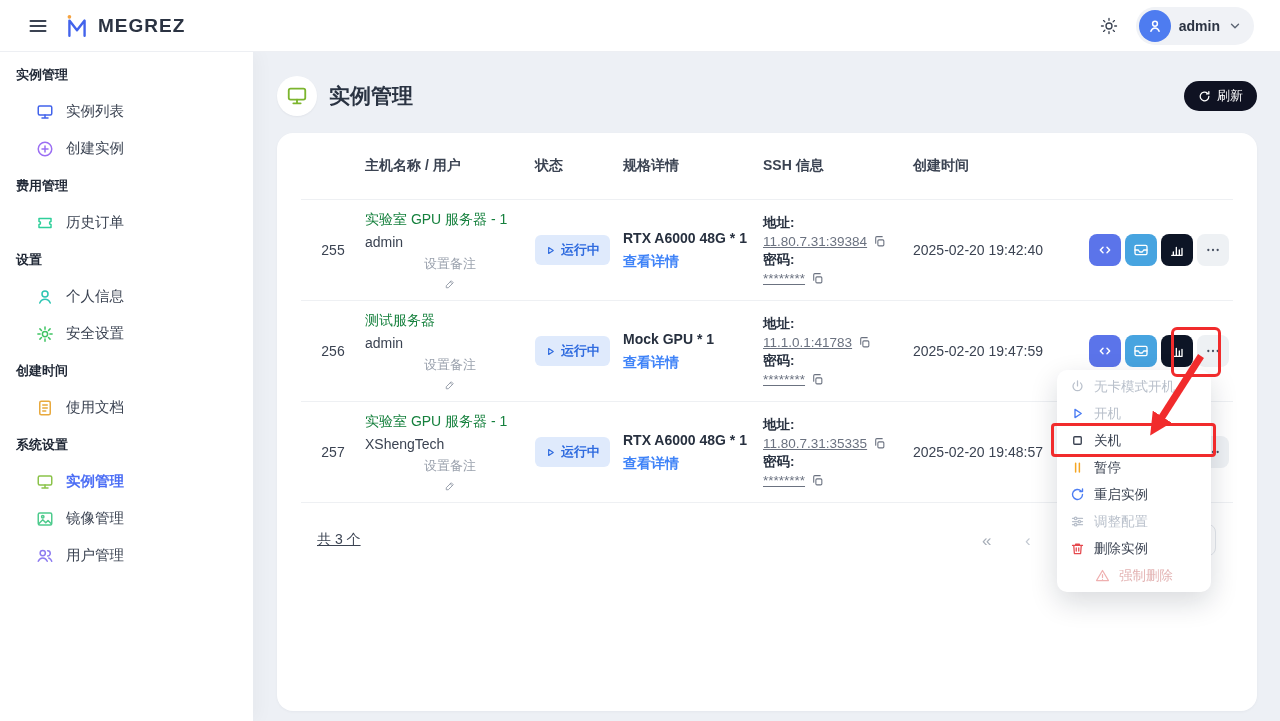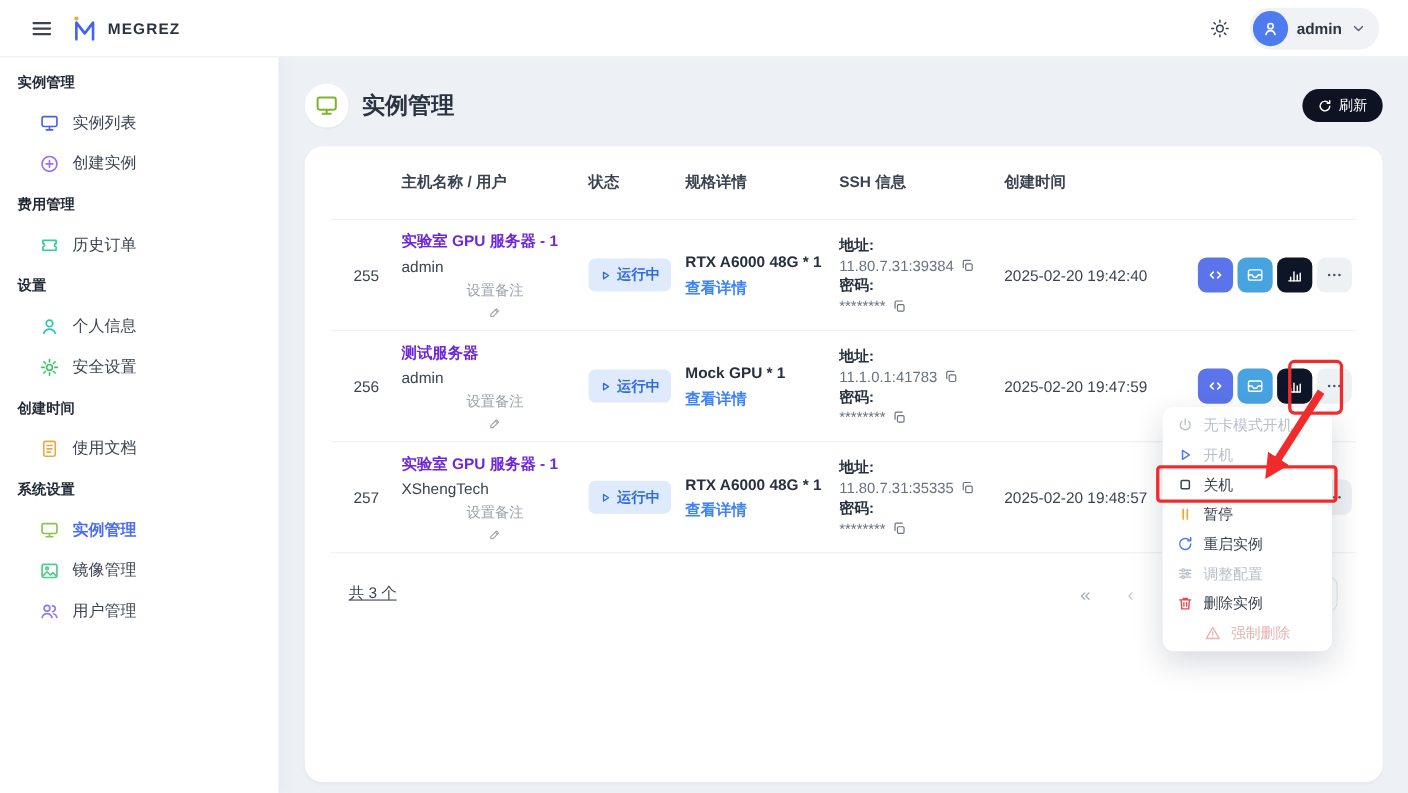--- a/index.html
+++ b/index.html
@@ -10,21 +10,21 @@
     background:#edf0f5; color:#3b4352;
   }
   svg { display:block; }
   .ico { display:inline-flex; align-items:center; justify-content:center; }
 
   
   .topbar { position:absolute; top:0; left:0; right:0; height:52px; background:#fff;
             border-bottom:1px solid #edeff3; display:flex; align-items:center; z-index:30; }
   .burger { margin-left:28px; color:#3b4352; cursor:pointer; }
   .brand { display:flex; align-items:center; gap:8px; margin-left:16px; cursor:pointer; }
-  .brand-name { font-size:14px; font-weight:700; color:#2b3342; letter-spacing:1px; }
+  .brand-name { font-size:19px; font-weight:700; color:#2b3342; letter-spacing:1px; }
   .topbar-right { margin-left:auto; display:flex; align-items:center; gap:18px; margin-right:26px; }
   .theme-toggle { color:#3b4352; cursor:pointer; }
   .user-pill { display:flex; align-items:center; gap:8px; background:#f0f2f6; border-radius:20px;
                padding:3px 12px 3px 3px; height:38px; cursor:pointer; }
   .avatar { width:32px; height:32px; border-radius:50%; background:#4e7cf0; color:#fff;
             display:flex; align-items:center; justify-content:center; }
   .user-name { font-size:14px; font-weight:700; color:#2b3342; }
   .chev { color:#5b6472; }
 
   
@@ -53,29 +53,29 @@
                  border-radius:16px; padding:0 14px; font-size:13px; display:flex;
                  align-items:center; gap:6px; cursor:pointer; font-family:inherit; }
 
   
   .card { position:absolute; top:81px; left:24px; width:980px; height:578px; background:#fff;
           border-radius:16px; box-shadow:0 1px 3px rgba(16,24,40,.04); padding:0 24px; }
   .grid { display:grid; grid-template-columns:64px 170px 88px 140px 150px 152px 1fr; align-items:center; }
   .thead { height:67px; border-bottom:1px solid #eef0f3; font-size:14px; font-weight:700; color:#3b4352; }
   .trow  { height:101px; border-bottom:1px solid #eef0f3; }
   .cell-id { text-align:center; font-size:14px; color:#3b4352; }
-  .host-link { font-size:14px; color:#6d28d9; font-weight:700; cursor:pointer; margin-bottom:5px; }
+  .host-link { font-size:14px; color:#15803d; font-weight:400; cursor:pointer; margin-bottom:5px; }
   .host-user { font-size:14px; color:#3b4352; margin-bottom:5px; }
   .host-note { font-size:13px; color:#9aa1ad; display:flex; align-items:center; gap:5px; cursor:pointer;flex-direction:column; }
   .badge-running { display:inline-flex; align-items:center; gap:5px; background:#dfeafc; color:#2f6bdf;
                    font-size:13px; font-weight:600; border-radius:6px; padding:6px 10px; }
   .spec-main { font-size:14px; font-weight:600; color:#27303f; margin-bottom:7px; }
   .spec-link { font-size:14px; color:#3f83f8; font-weight:600; cursor:pointer; }
   .ssh-label { font-size:13.5px; font-weight:700; color:#27303f; margin:2px 0; }
-  .ssh-val { font-size:13.5px; color:#6b7280; display:flex; align-items:center; gap:6px; margin:2px 0; }
+  .ssh-val { font-size:13.5px; color:#6b7280; display:flex; align-items:center; gap:6px; margin:2px 0;text-decoration:underline; }
   .copy-ic { color:#6b7280; cursor:pointer; }
   .cell-created { font-size:14px; color:#3b4352; }
   .actions { display:flex; gap:4px; justify-content:flex-start; padding-left:24px; }
   .abtn { width:32px; height:32px; border:none; border-radius:8px; display:flex; align-items:center;
           justify-content:center; color:#fff; cursor:pointer; }
   .abtn-code  { background:#5b74ea; }
   .abtn-mail  { background:#47a4e0; }
   .abtn-chart { background:#0d1526; }
   .abtn-more  { background:#eef1f4; color:#475061; }
 

